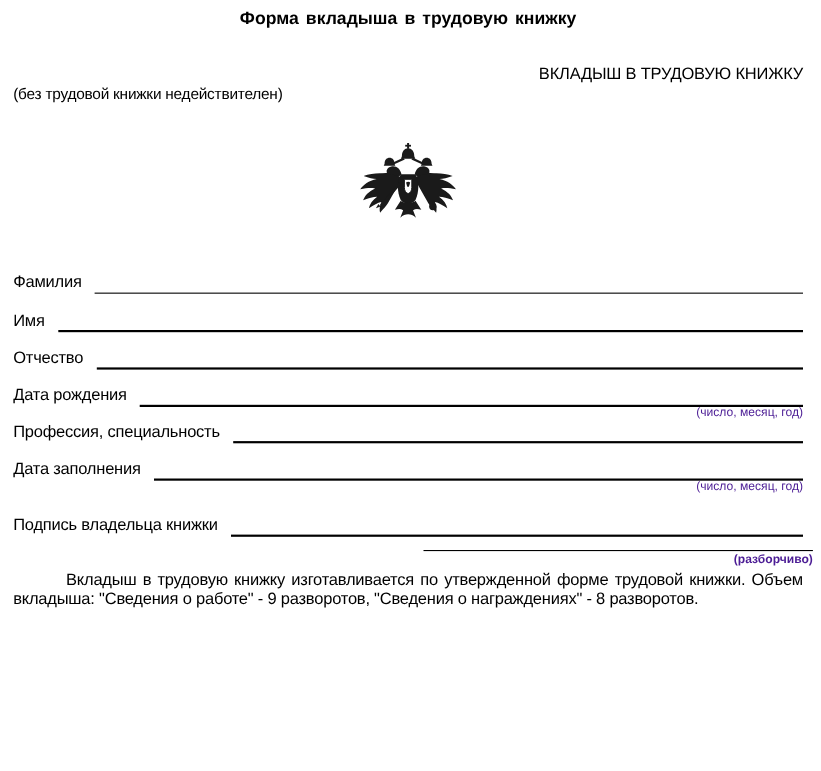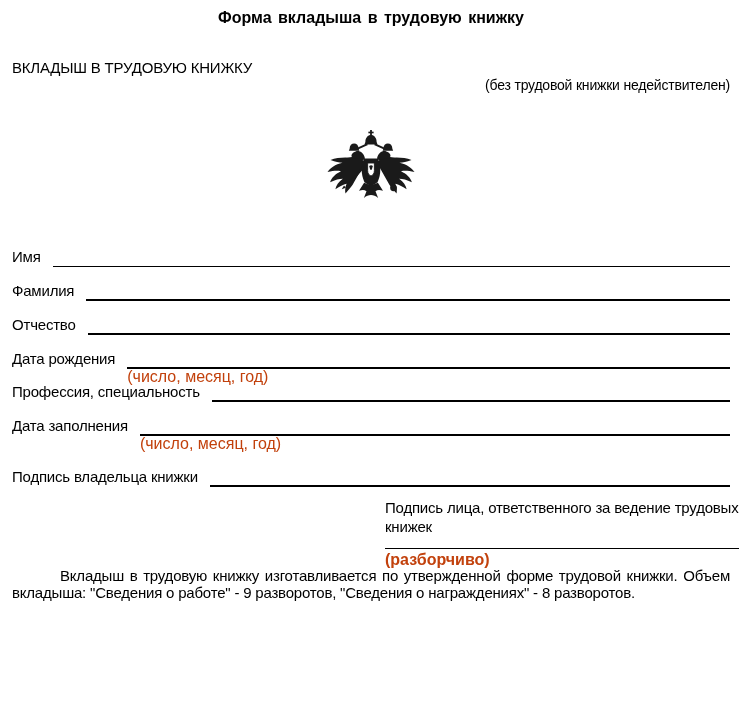--- a/index.html
+++ b/index.html
@@ -19,27 +19,27 @@
   .doc-title {
     text-align: center;
     font-weight: bold;
     font-size: 16px;
     letter-spacing: 0;
     word-spacing: 2px;
     margin: 0 0 0 0;
     line-height: 20px;
   }
   .doc-heading {
-    text-align: left;
+    text-align: right;
     font-size: 15px;
     margin-top: 31px;
     line-height: 18px;
   }
   .doc-subheading {
-    text-align: right;
+    text-align: left;
     font-size: 14px;
     line-height: 16px;
   }
   .emblem-wrap {
     text-align: center;
     margin-top: 37px;
     height: 86px;
   }
   .fields { margin-top: 29px; }
   .field-row {
@@ -59,24 +59,24 @@
     border-bottom: 2px solid #000;
     height: 20px;
     position: relative;
   }
   .field-row:first-child .field-line { border-bottom-width: 1px; }
   .hint {
     position: absolute;
     top: 21px;
     left: 0;
     width: 100%;
-    text-align: left;
-    font-size: 16px;
+    text-align: right;
+    font-size: 11px;
     letter-spacing: 0;
-    color: #c2410c;
+    color: #4c1d95;
   }
   .signature-block {
     margin-left: 373px;
     margin-top: 11px;
     width: 354px;
   }
   .signature-label { line-height: 19px; }
   .signature-line {
     margin-top: 12px;
     border-bottom: 1px solid #000;
@@ -130,27 +130,27 @@
           <rect x="89" y="70" width="2" height="4"></rect>
         </g>
         <path d="M55.5 44 h9 v10 c0 4-1.8 6.2-4.5 7.4 c-2.7-1.2-4.5-3.4-4.5-7.4 z" fill="#ffffff" stroke="#1a1a1a" stroke-width="1.2"></path>
         <path d="M57.5 48 c2-1.5 3.5-1.5 5 0 l-1.5 5 h-2 z" fill="#1a1a1a"></path>
       </svg>
     </span>
   </div>
 
   <div class="fields">
 
-    <div class="field-row gap-md">
-      <span class="field-label">Имя</span>
+    <div class="field-row">
+      <span class="field-label">Фамилия</span>
       <span class="field-line"></span>
     </div>
 
-    <div class="field-row">
-      <span class="field-label">Фамилия</span>
+    <div class="field-row gap-md">
+      <span class="field-label">Имя</span>
       <span class="field-line"></span>
     </div>
 
     <div class="field-row">
       <span class="field-label">Отчество</span>
       <span class="field-line"></span>
     </div>
 
     <div class="field-row">
       <span class="field-label">Дата рождения</span>
@@ -173,21 +173,20 @@
     </div>
 
     <div class="field-row gap-lg">
       <span class="field-label">Подпись владельца книжки</span>
       <span class="field-line"></span>
     </div>
 
   </div>
 
   <div class="signature-block">
-    <div class="signature-label">Подпись лица, ответственного за ведение трудовых книжек</div>
     <div class="signature-line">
       <span class="hint">(разборчиво)</span>
     </div>
   </div>
 
 
   <div class="footer-note">Вкладыш в трудовую книжку изготавливается по утвержденной форме трудовой книжки. Объем вкладыша: "Сведения о работе" - 9 разворотов, "Сведения о награждениях" - 8 разворотов.</div>
 
 </div>
 

